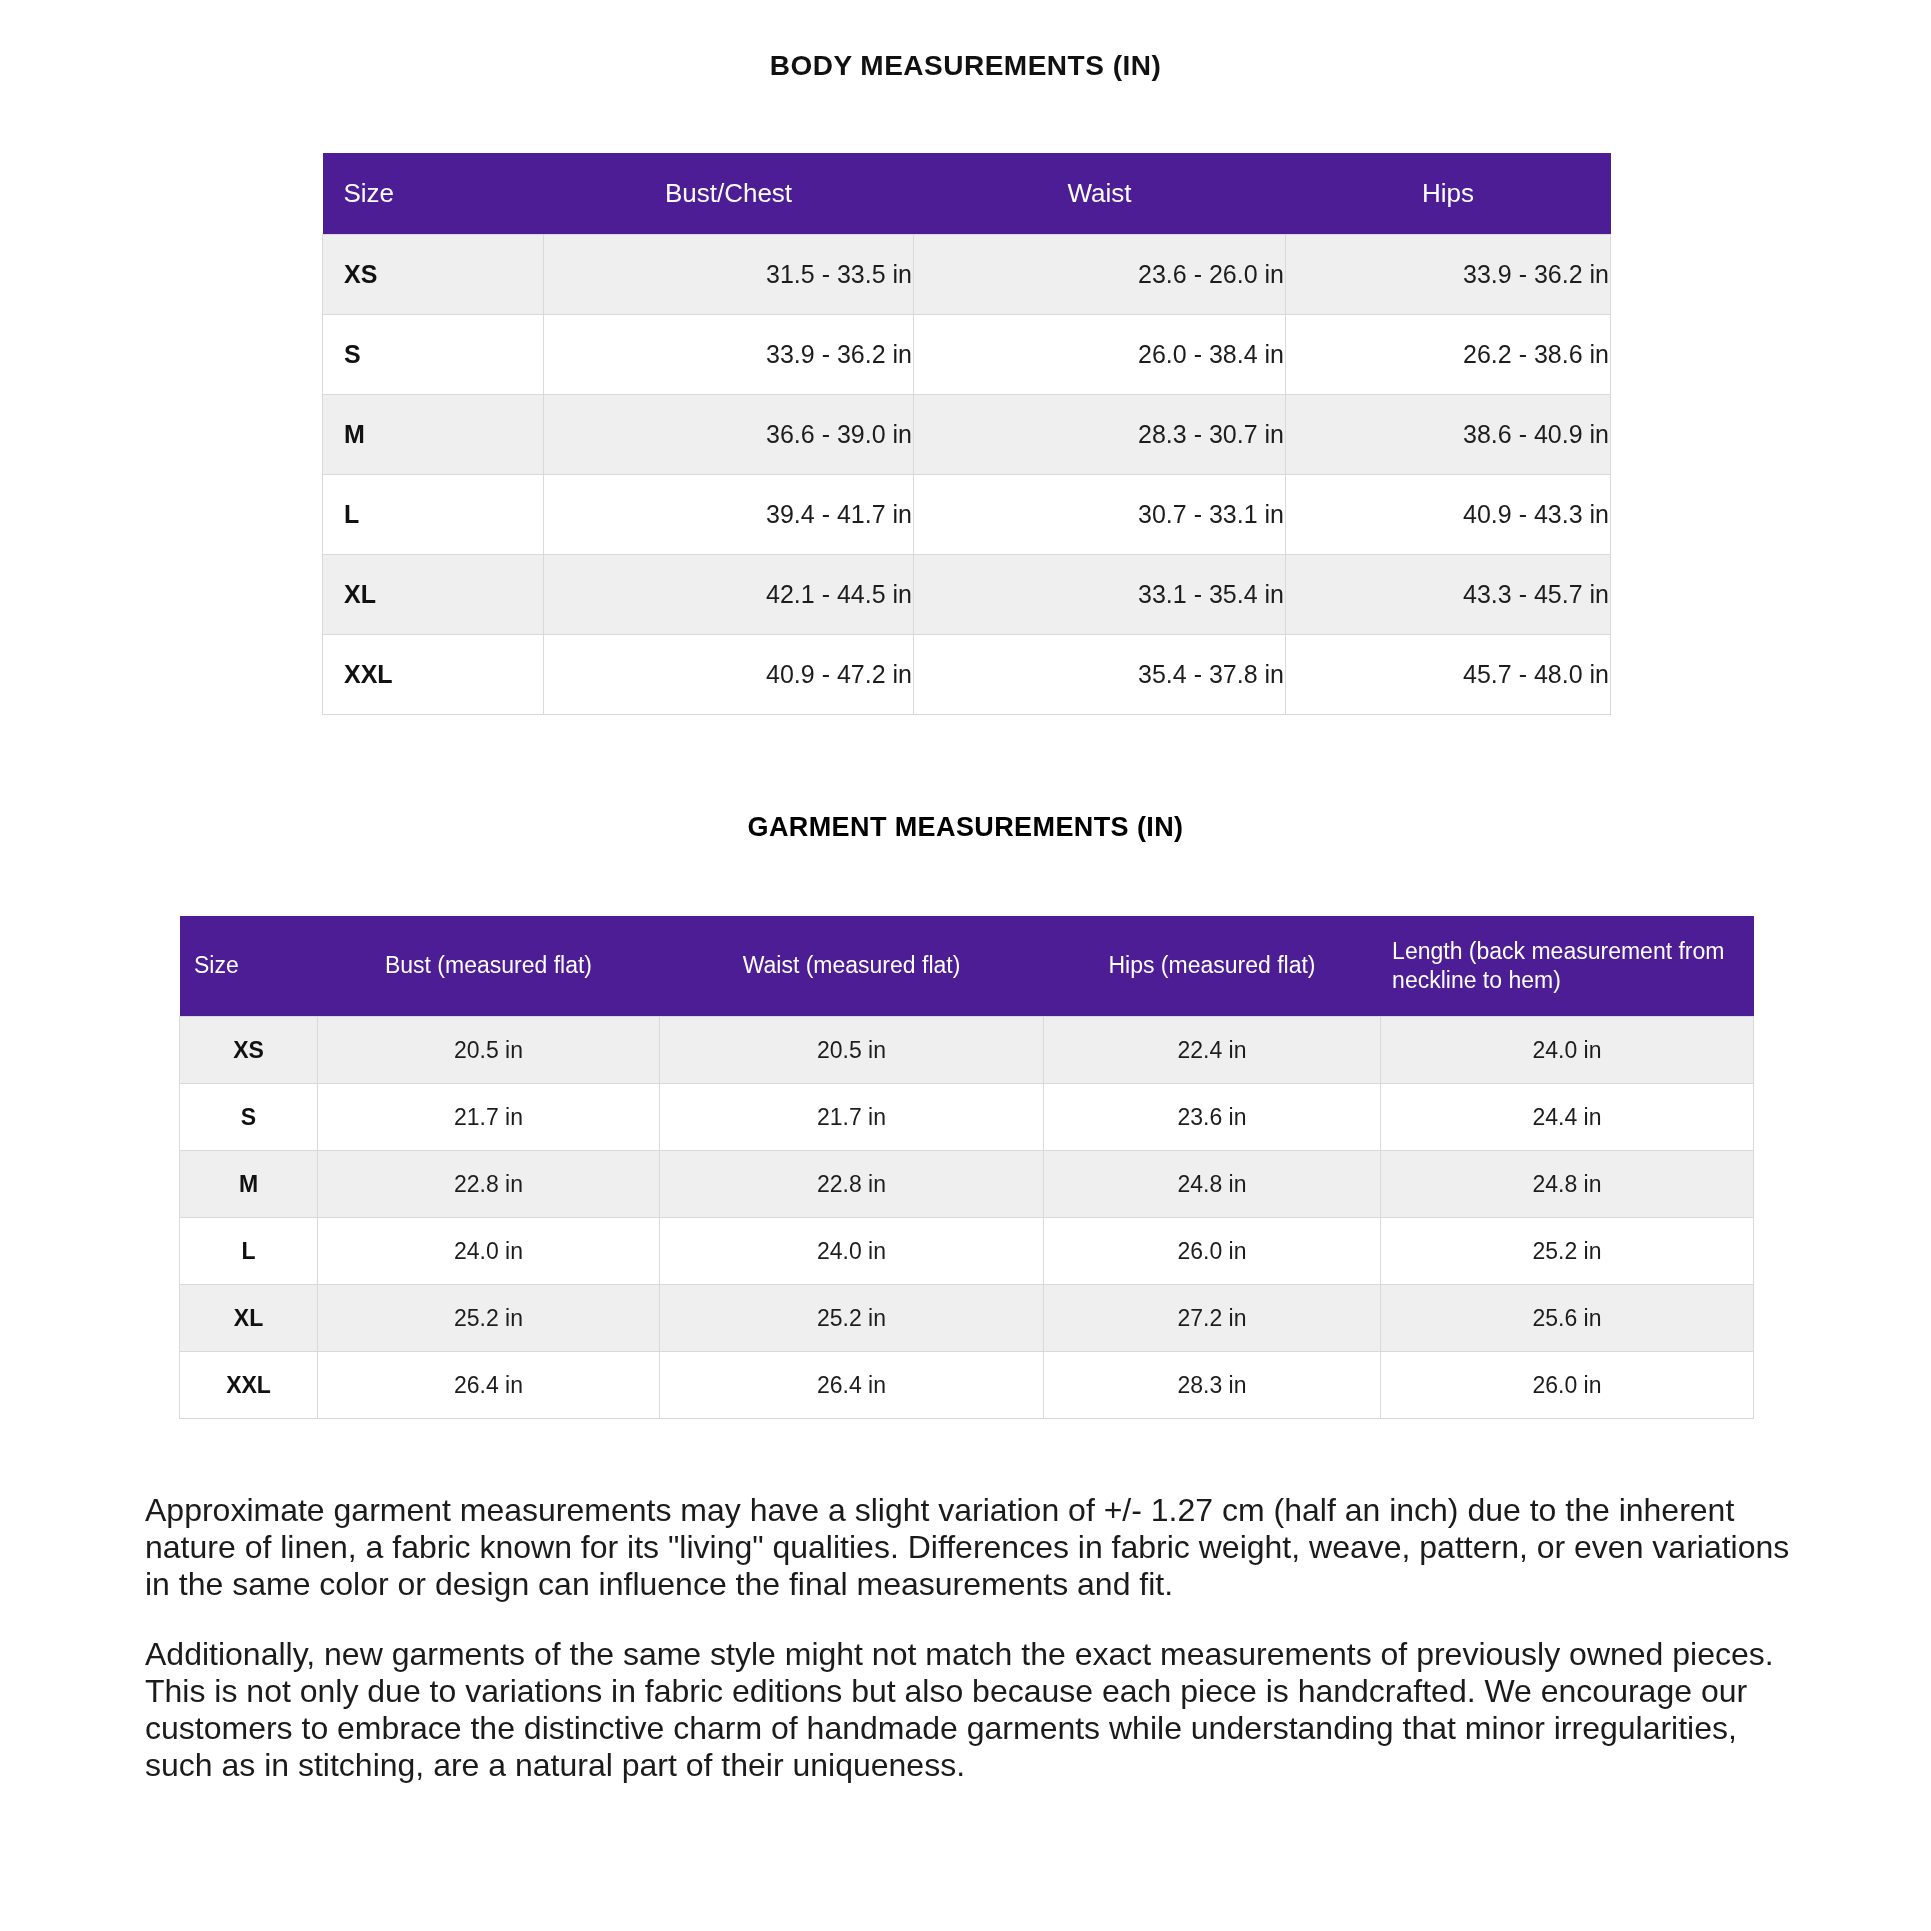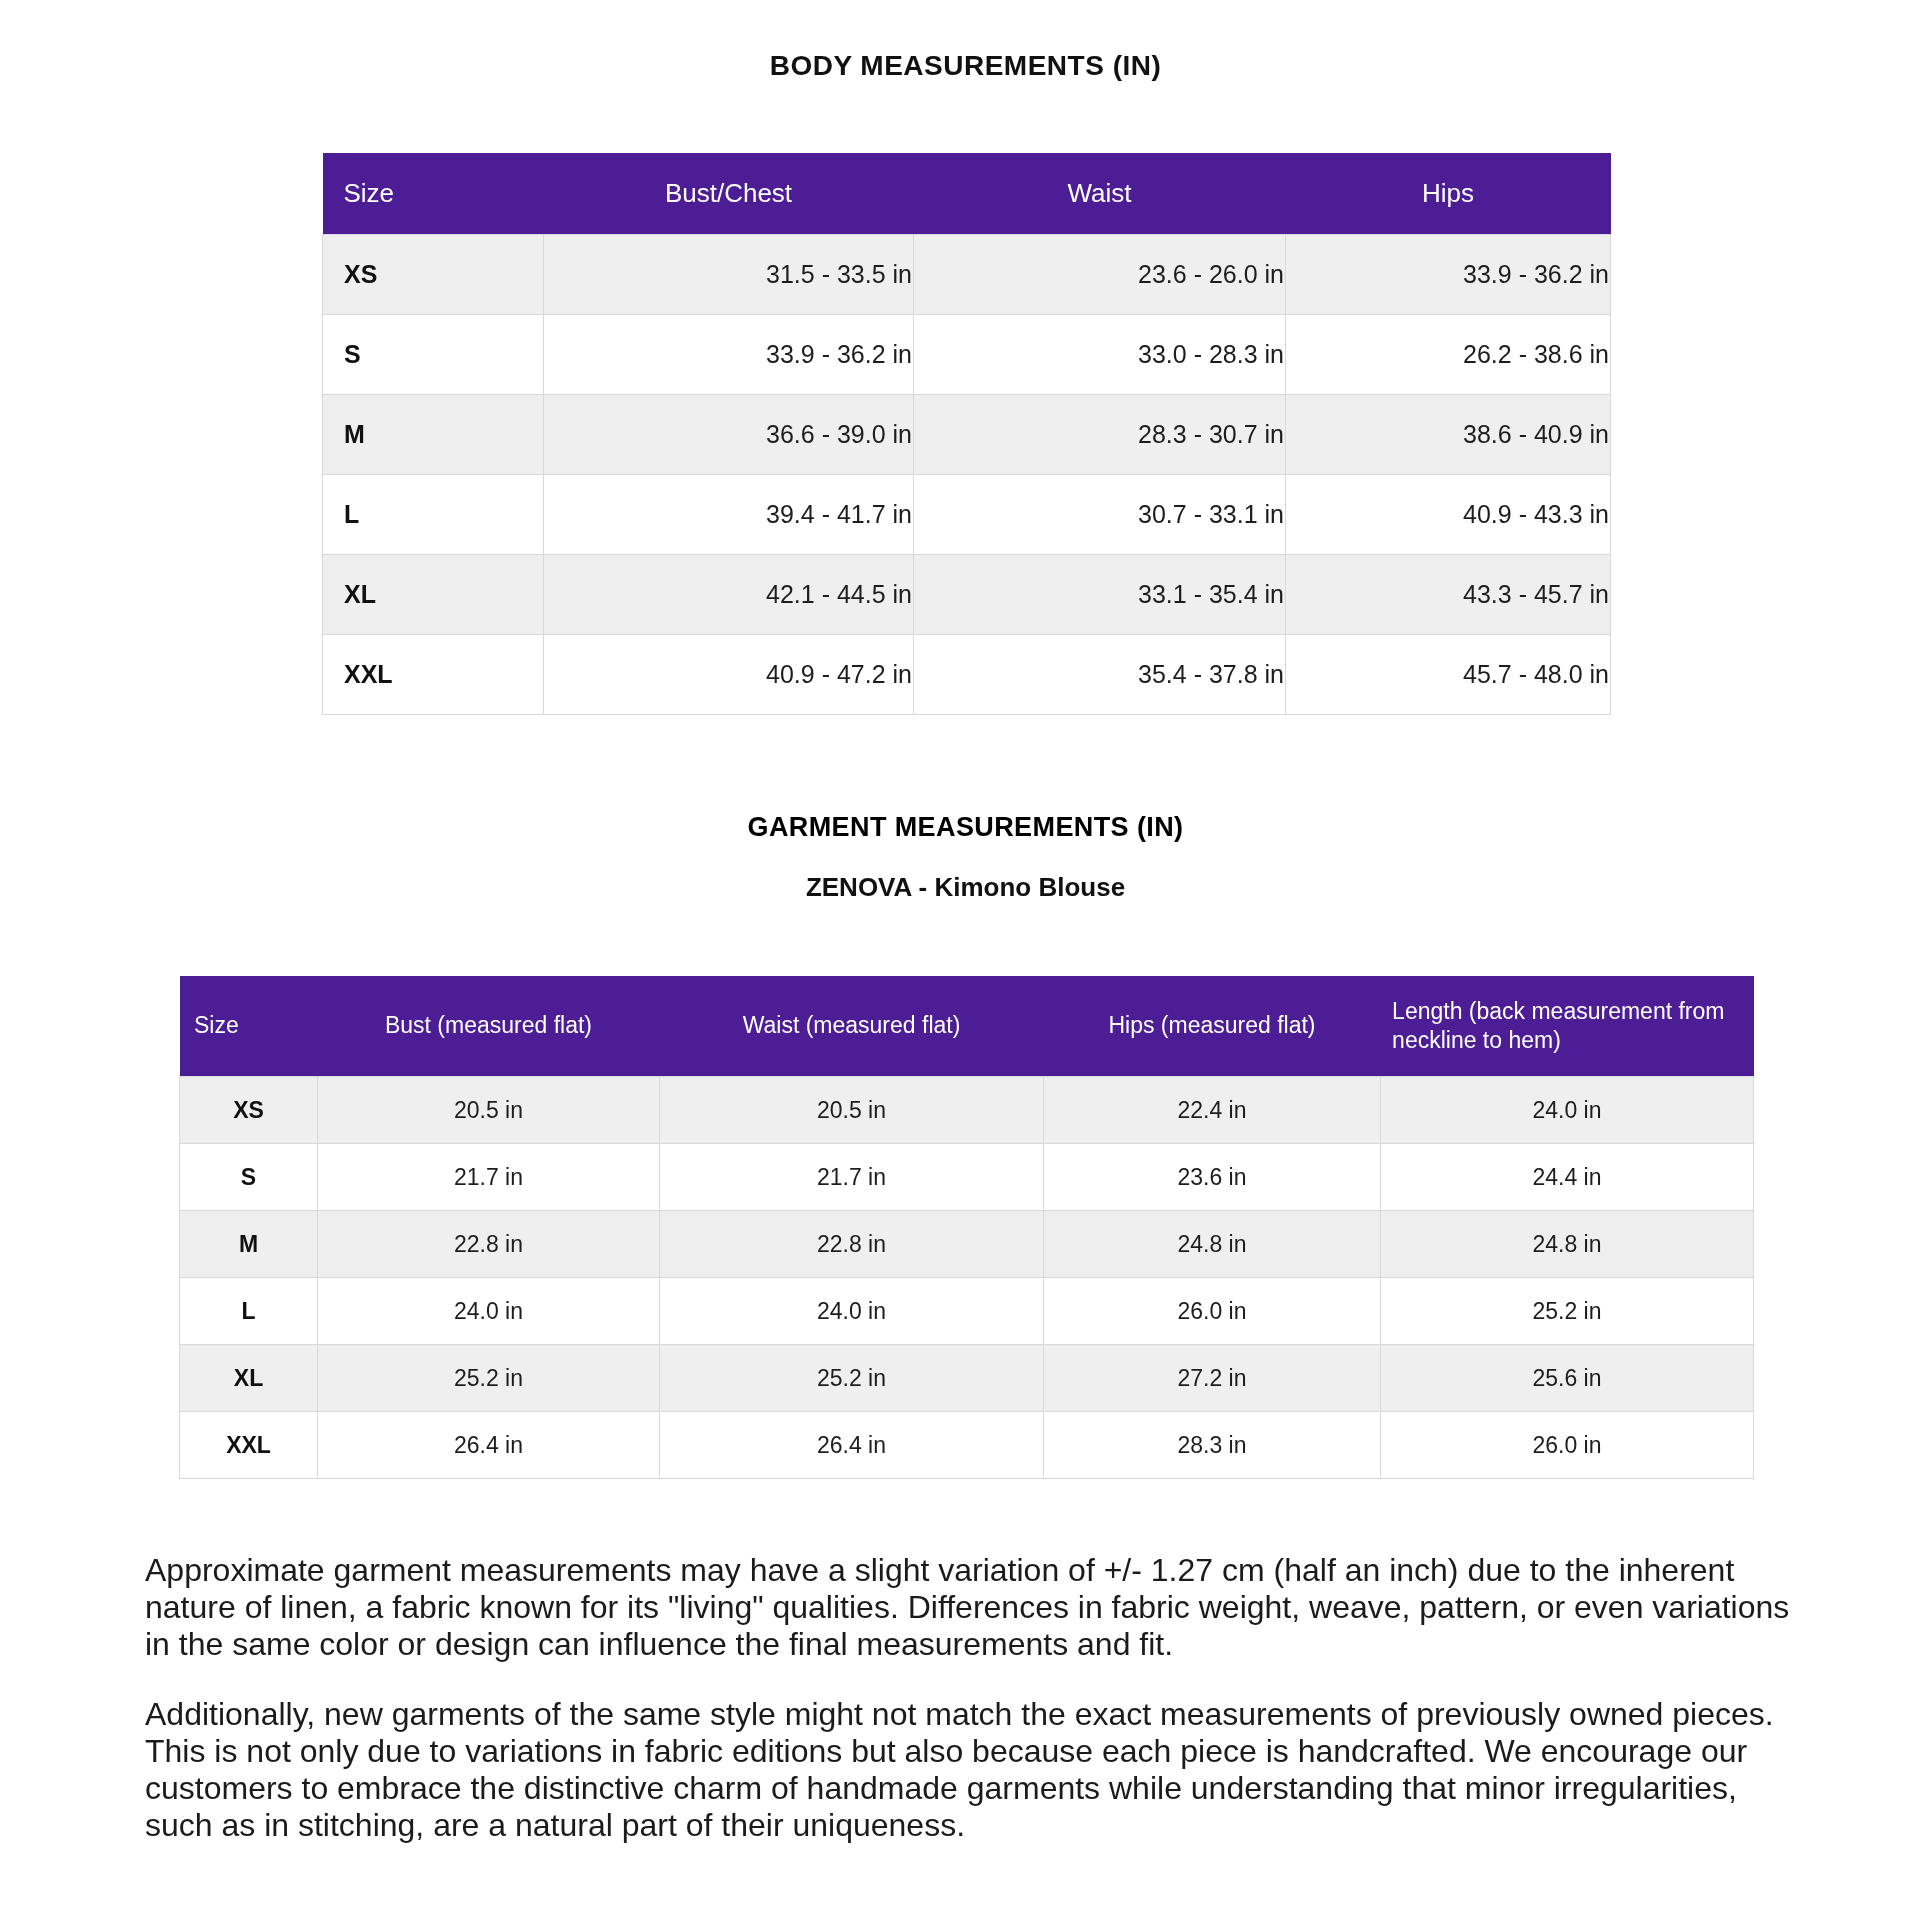--- a/index.html
+++ b/index.html
@@ -155,21 +155,21 @@
     <tbody>
       <tr>
         <td class="size-cell">XS</td>
         <td>31.5 - 33.5 in</td>
         <td>23.6 - 26.0 in</td>
         <td>33.9 - 36.2 in</td>
       </tr>
       <tr>
         <td class="size-cell">S</td>
         <td>33.9 - 36.2 in</td>
-        <td>33.0 - 28.3 in</td>
+        <td>26.0 - 38.4 in</td>
         <td>26.2 - 38.6 in</td>
       </tr>
       <tr>
         <td class="size-cell">M</td>
         <td>36.6 - 39.0 in</td>
         <td>28.3 - 30.7 in</td>
         <td>38.6 - 40.9 in</td>
       </tr>
       <tr>
         <td class="size-cell">L</td>
@@ -186,21 +186,20 @@
       <tr>
         <td class="size-cell">XXL</td>
         <td>40.9 - 47.2 in</td>
         <td>35.4 - 37.8 in</td>
         <td>45.7 - 48.0 in</td>
       </tr>
     </tbody>
   </table>
 
   <h2 class="section-title">GARMENT MEASUREMENTS (IN)</h2>
-  <h3 class="section-subtitle">ZENOVA - Kimono Blouse</h3>
 
   <table class="garment-table">
     <colgroup>
       <col style="width:138px">
         <col style="width:342px">
         <col style="width:384px">
         <col style="width:337px">
         <col style="width:373px">
     </colgroup>
     <thead>

